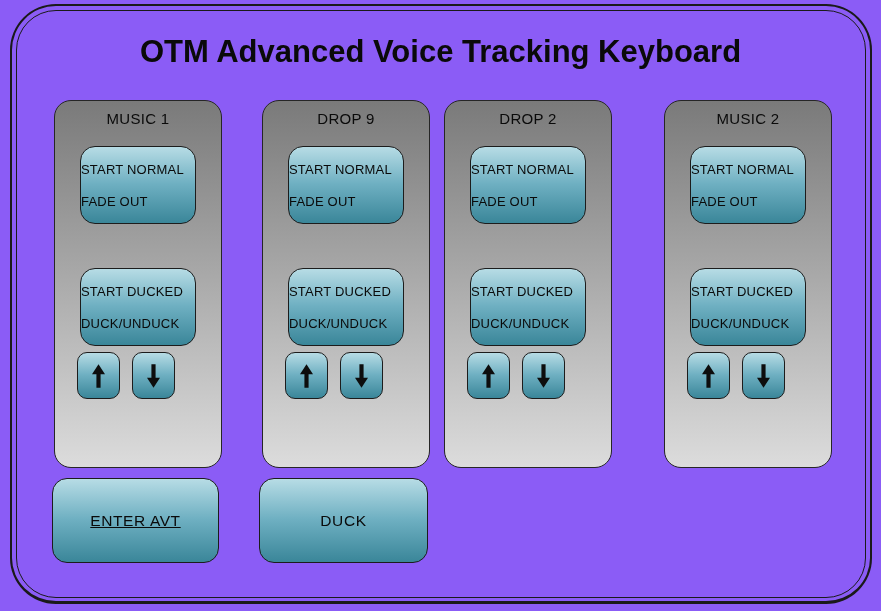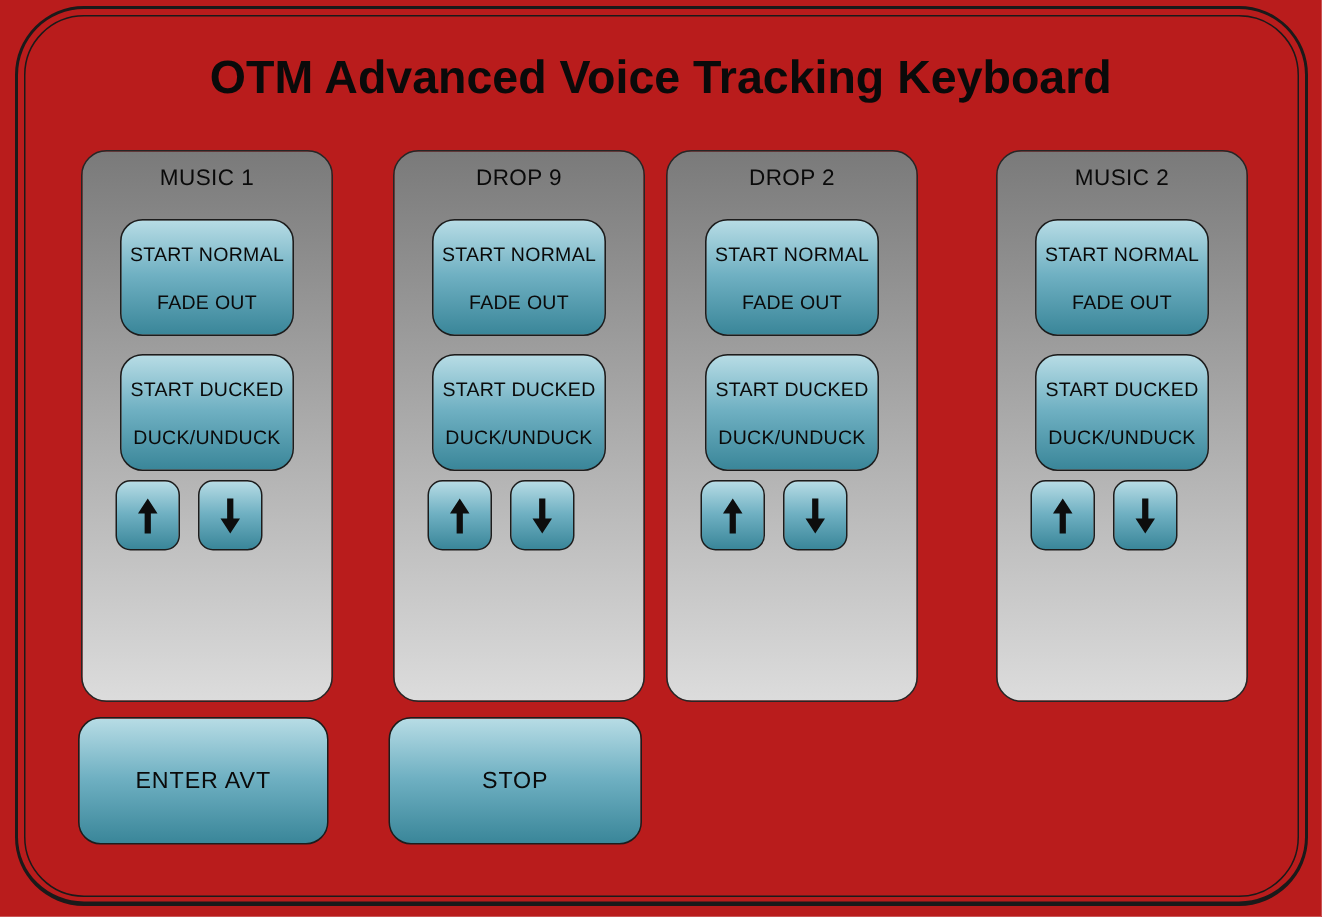--- a/index.html
+++ b/index.html
@@ -8,60 +8,60 @@
     --panel-bottom:#dcdcdc;
     --panel-border:#262626;
     --button-top:#b7dce5;
     --button-mid:#6fb0c2;
     --button-bottom:#3a8699;
     --button-border:#1c1c1c;
     --text:#0a0a0a;
   }
   *{box-sizing:border-box;margin:0;padding:0;}
   body{background:#ffffff;font-family:"Liberation Sans", sans-serif;}
-  .screen{position:relative;width:881px;height:611px;background:#b91c1c;overflow:hidden;color:var(--text);}
+  .screen{position:relative;width:881px;height:611px;background:#8b5cf6;overflow:hidden;color:var(--text);}
 
   
   .frame-outer{position:absolute;left:10px;top:4px;width:862px;height:600px;
     border:2px solid var(--frame-border);border-bottom-width:3px;border-radius:46px;}
   .frame-inner{position:absolute;left:16px;top:10px;width:850px;height:588px;
     border:1.5px solid var(--frame-border);border-radius:40px;}
 
   .title{position:absolute;top:34px;left:0;width:100%;text-align:center;
     font-size:31px;font-weight:bold;color:var(--text);letter-spacing:0;}
 
   .panel{position:absolute;top:100px;width:168px;height:368px;border-radius:17px;
     border:1.5px solid var(--panel-border);
     background:linear-gradient(var(--panel-top), var(--panel-bottom));
     display:flex;flex-direction:column;align-items:center;}
   .panel-label{margin-top:9px;font-size:15px;letter-spacing:0.3px;color:var(--text);}
 
   .big-btn{width:116px;height:78px;border-radius:15px;
     border:1.6px solid var(--button-border);
     background:linear-gradient(var(--button-top), var(--button-mid) 48%, var(--button-bottom));
-    display:flex;flex-direction:column;align-items:center;justify-content:center;
+    display:flex;flex-direction:column;align-items:flex-start;justify-content:center;
     row-gap:17px;font-family:inherit;font-size:13px;color:var(--text);
     letter-spacing:0.2px;cursor:pointer;}
   .big-btn.first{margin-top:19px;}
-  .big-btn.second{margin-top:12px;}
+  .big-btn.second{margin-top:44px;}
   .btn-line{white-space:nowrap;}
 
   .arrow-row{margin-top:6px;width:100%;padding-left:22px;display:flex;column-gap:12px;}
   .arrow-btn{width:43px;height:47px;border-radius:10px;
     border:1.6px solid var(--button-border);
     background:linear-gradient(var(--button-top), var(--button-mid) 48%, var(--button-bottom));
     display:flex;align-items:center;justify-content:center;cursor:pointer;}
   .arrow-svg{width:21px;height:26px;fill:#0d0d0d;}
 
   .footer-btn{position:absolute;top:478px;width:167px;height:85px;border-radius:15px;
     border:1.6px solid var(--button-border);
     background:linear-gradient(var(--button-top), var(--button-mid) 48%, var(--button-bottom));
     font-family:inherit;font-size:15.5px;letter-spacing:0.6px;color:var(--text);
     display:flex;align-items:center;justify-content:center;cursor:pointer;}
-  #enter-avt{left:52px;}
+  #enter-avt{left:52px;text-decoration:underline;}
   #stop-btn{left:259px;width:169px;}
 </style>
 </head>
 <body>
 
 <div class="screen">
 
   <div class="frame-outer"></div>
   <div class="frame-inner"></div>
 
@@ -157,15 +157,15 @@
       </button>
       <button class="arrow-btn">
         <svg class="arrow-svg" viewBox="0 0 24 30">
             <path d="M12 28.5 L4.5 17 L9.6 17 L9.6 1.5 L14.4 1.5 L14.4 17 L19.5 17 Z"></path>
           </svg>
       </button>
     </div>
   </section>
 
   <button class="footer-btn" id="enter-avt">ENTER AVT</button>
-  <button class="footer-btn" id="stop-btn">STOP</button>
+  <button class="footer-btn" id="stop-btn">DUCK</button>
 
 </div>
 
 </body></html>

